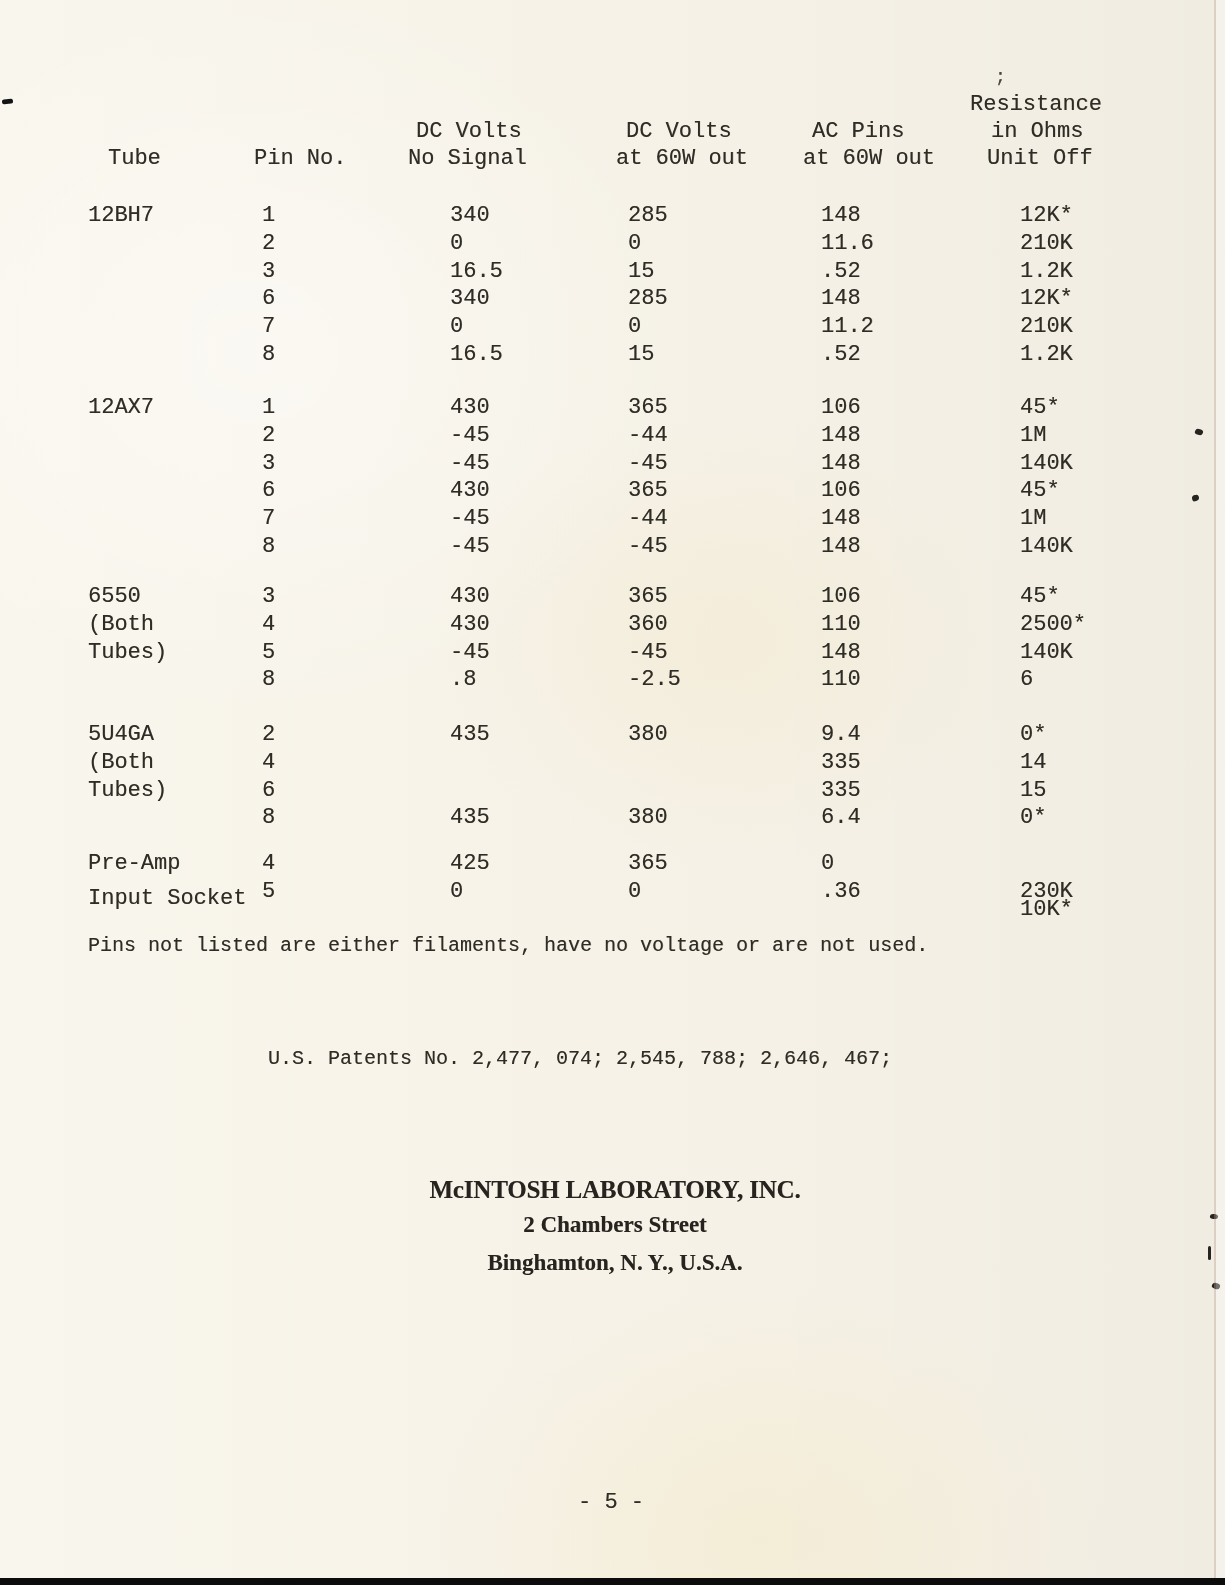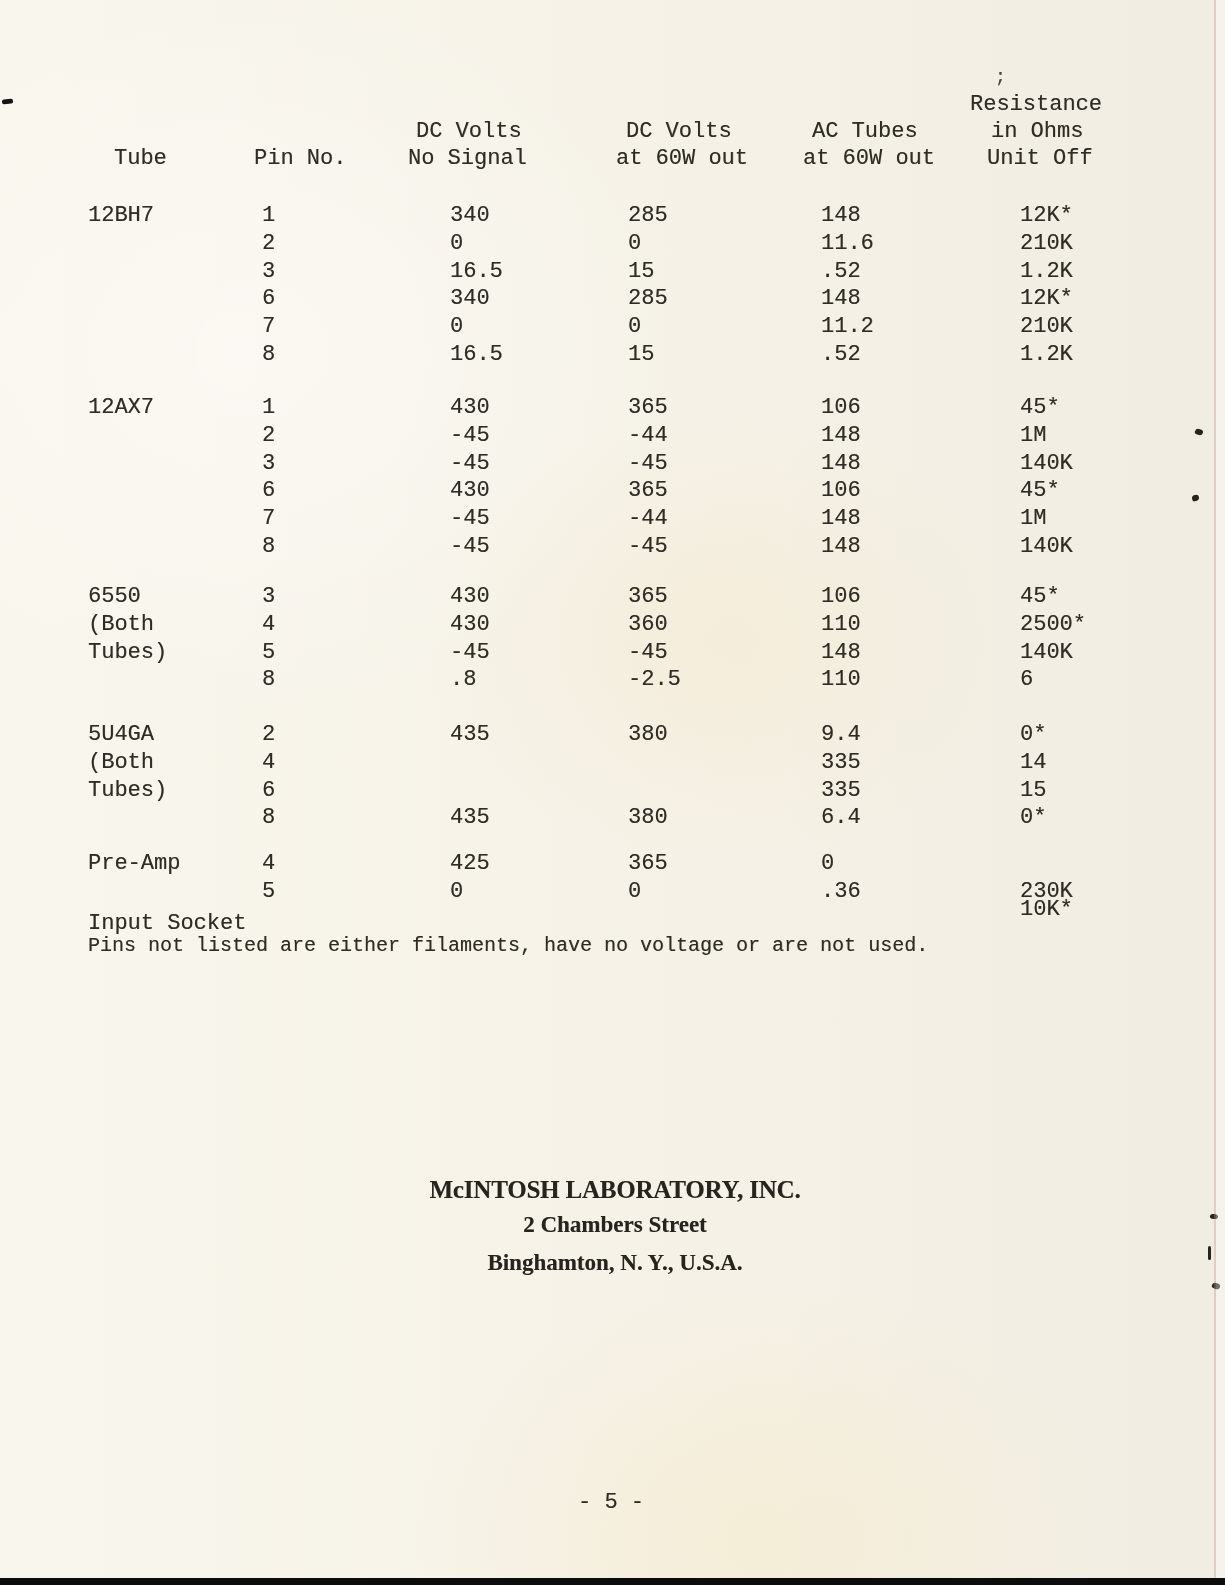--- a/index.html
+++ b/index.html
@@ -20,21 +20,21 @@
   .mono{position:absolute;font-size:22px;line-height:26px;white-space:pre;
         text-shadow:0.3px 0.4px 0.5px rgba(47,44,38,0.45);}
   .small{font-size:20px;}
   
   .h-stray{left:995px;top:64px;font-size:18px;color:#4a463e;}
   .h-res  {left:970px;top:92px;}
   .h-dc1a {left:416px;top:119px;}
   .h-dc2a {left:626px;top:119px;}
   .h-ac1a {left:812px;top:119px;}
   .h-ohms {left:991px;top:119px;}
-  .h-tube {left:114px;top:146px;}
+  .h-tube {left:108px;top:146px;}
   .h-pin  {left:254px;top:146px;}
   .h-dc1b {left:408px;top:146px;}
   .h-dc2b {left:616px;top:146px;}
   .h-ac1b {left:803px;top:146px;}
   .h-unit {left:987px;top:146px;}
   .note   {left:88px;top:933px;}
   .pat1   {left:268px;top:1046px;}
   .pat2   {left:491px;top:1079px;}
   .pagenum{left:578px;top:1490px;}
   
@@ -57,21 +57,21 @@
 </head>
 <body>
 
 <div class="page" style="--paper: #f8f4e9; --ink: #2f2c26;">
 
   <span class="mono h-stray">;</span>
 
   <span class="mono h-res">Resistance</span>
   <span class="mono h-dc1a">DC Volts</span>
   <span class="mono h-dc2a">DC Volts</span>
-  <span class="mono h-ac1a">AC Tubes</span>
+  <span class="mono h-ac1a">AC Pins</span>
   <span class="mono h-ohms">in Ohms</span>
   <span class="mono h-tube">Tube</span>
   <span class="mono h-pin">Pin No.</span>
   <span class="mono h-dc1b">No Signal</span>
   <span class="mono h-dc2b">at 60W out</span>
   <span class="mono h-ac1b">at 60W out</span>
   <span class="mono h-unit">Unit Off</span>
 
   <div id="table-rows">
       <span class="mono" style="left: 88px; top: 203px;">12BH7</span>
@@ -172,35 +172,36 @@
       <span class="mono" style="left: 1020px; top: 750px;">14</span>
       <span class="mono" style="left: 262px; top: 778px;">6</span>
       <span class="mono" style="left: 821px; top: 778px;">335</span>
       <span class="mono" style="left: 1020px; top: 778px;">15</span>
       <span class="mono" style="left: 262px; top: 805px;">8</span>
       <span class="mono" style="left: 450px; top: 805px;">435</span>
       <span class="mono" style="left: 628px; top: 805px;">380</span>
       <span class="mono" style="left: 821px; top: 805px;">6.4</span>
       <span class="mono" style="left: 1020px; top: 805px;">0*</span>
       <span class="mono" style="left: 88px; top: 851px;">Pre-Amp</span>
-      <span class="mono" style="left: 88px; top: 911px;">Input Socket</span>
+      <span class="mono" style="left: 88px; top: 886px;">Input Socket</span>
       <span class="mono" style="left: 262px; top: 851px;">4</span>
       <span class="mono" style="left: 450px; top: 851px;">425</span>
       <span class="mono" style="left: 628px; top: 851px;">365</span>
       <span class="mono" style="left: 821px; top: 851px;">0</span>
       <span class="mono" style="left: 1020px; top: 897px;">10K*</span>
       <span class="mono" style="left: 262px; top: 879px;">5</span>
       <span class="mono" style="left: 450px; top: 879px;">0</span>
       <span class="mono" style="left: 628px; top: 879px;">0</span>
       <span class="mono" style="left: 821px; top: 879px;">.36</span>
       <span class="mono" style="left: 1020px; top: 879px;">230K</span>
     </div>
 
   <div class="mono small note">Pins not listed are either filaments, have no voltage or are not used.</div>
 
+  <div class="mono small pat1">U.S. Patents No. 2,477, 074; 2,545, 788; 2,646, 467;</div>
 
   <div class="serif company">McINTOSH LABORATORY, INC.</div>
   <div class="serif addr1">2 Chambers Street</div>
   <div class="serif addr2">Binghamton, N. Y., U.S.A.</div>
 
   <div class="mono pagenum">- 5 -</div>
 
   <div class="dash-left"></div>
   <div class="speck" style="left:1195px;top:429px;width:8px;height:6px;transform:rotate(20deg);"></div>
   <div class="speck" style="left:1192px;top:495px;width:7px;height:6px;transform:rotate(-15deg);"></div>

